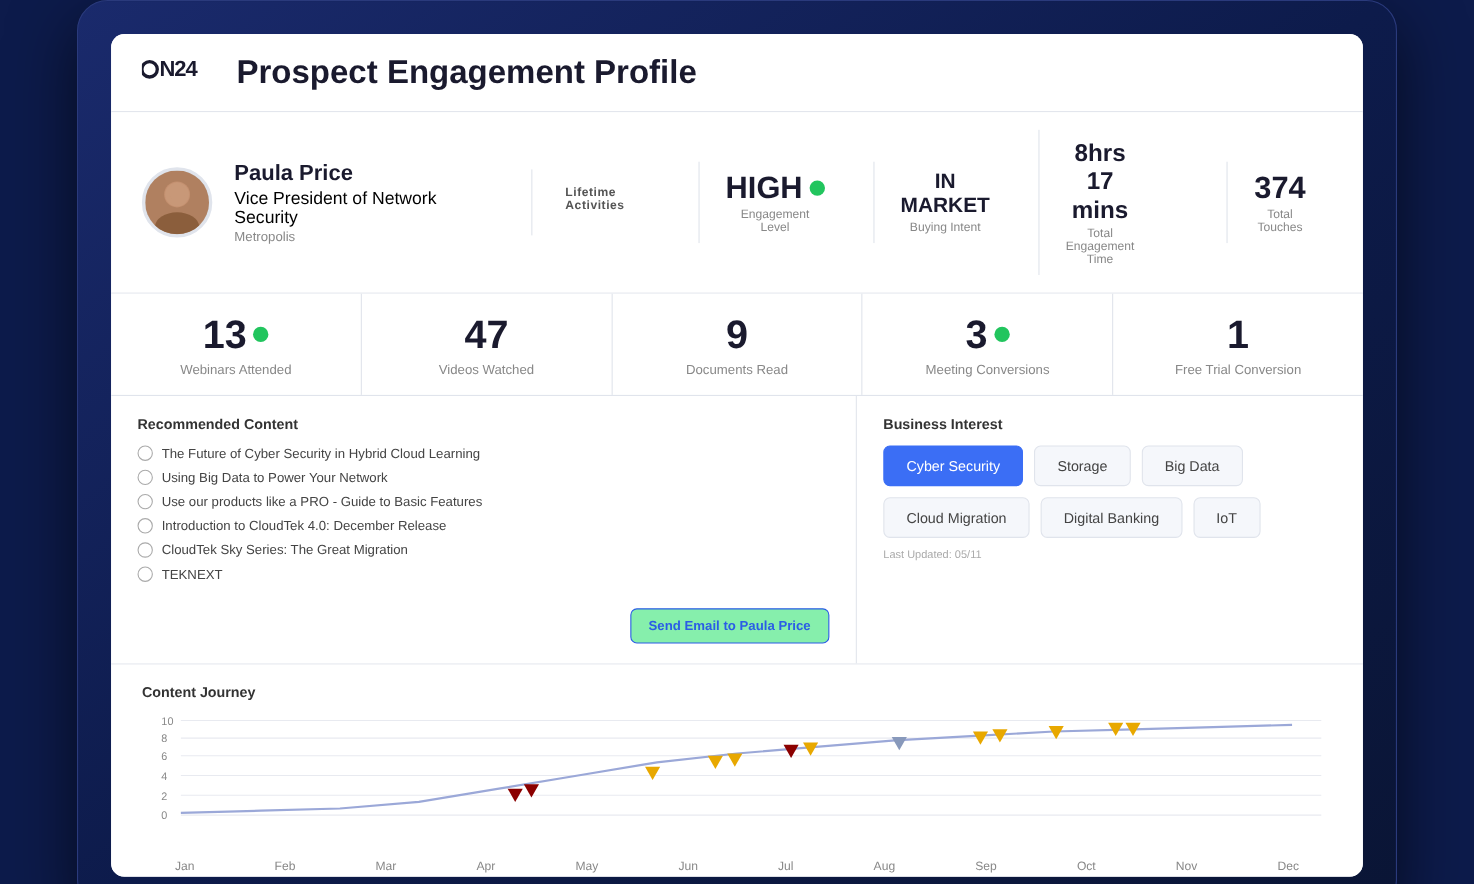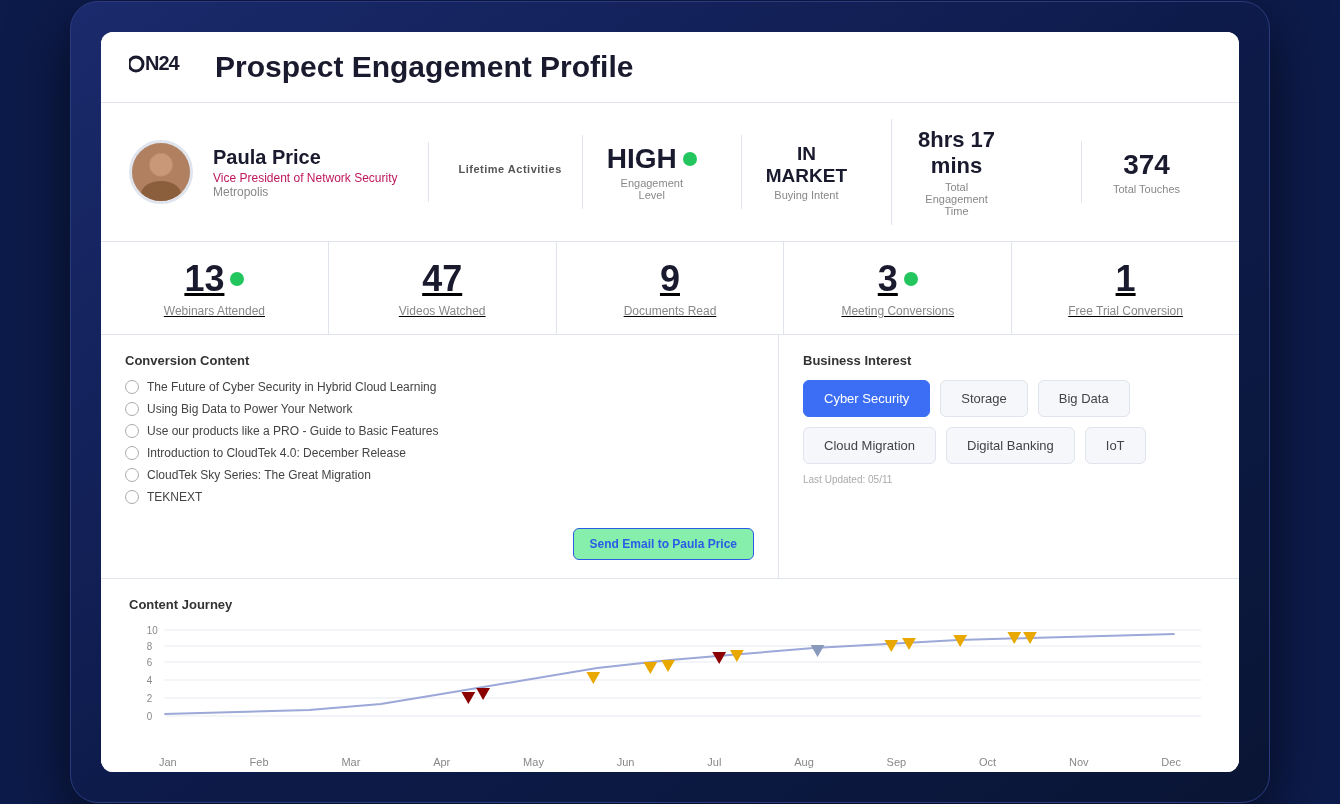--- a/index.html
+++ b/index.html
@@ -64,22 +64,22 @@
       border: 3px solid #e0e4ec;
     }
     .avatar svg { width: 100%; height: 100%; }
     .profile-info { min-width: 180px; }
     .profile-name {
       font-size: 20px;
       font-weight: 700;
       color: #1a1a2e;
     }
     .profile-title {
-      font-size: 12px;
-      color: #be185d;
+      font-size: 16px;
+      color: #000000;
       margin-top: 2px;
     }
     .profile-company {
       font-size: 12px;
       color: #888;
     }
     .divider-v {
       width: 1px;
       height: 60px;
       background: #e0e4ec;
@@ -111,21 +111,20 @@
       border-radius: 50%;
       display: inline-block;
       flex-shrink: 0;
     }
     
     .metrics-row {
       display: flex;
       gap: 0;
       background: #fff;
       border-bottom: 1px solid #e0e4ec;
-      text-decoration: underline;
     }
     .metric-card {
       flex: 1;
       padding: 16px 20px;
       text-align: center;
       border-right: 1px solid #e0e4ec;
     }
     .metric-card:last-child { border-right: none; }
     .metric-value {
       font-size: 36px;
@@ -337,21 +336,21 @@
       </div>
       <div class="metric-card" style="border-right:none;">
         <div class="metric-value">1</div>
         <div class="metric-label">Free Trial Conversion</div>
       </div>
     </div>
 
     <div class="bottom-section">
 
       <div class="recommended-content">
-        <div class="section-title">Conversion Content</div>
+        <div class="section-title">Recommended Content</div>
         <div class="content-item">
           <div class="radio-circle"></div>
           <span>The Future of Cyber Security in Hybrid Cloud Learning</span>
         </div>
         <div class="content-item">
           <div class="radio-circle"></div>
           <span>Using Big Data to Power Your Network</span>
         </div>
         <div class="content-item">
           <div class="radio-circle"></div>

